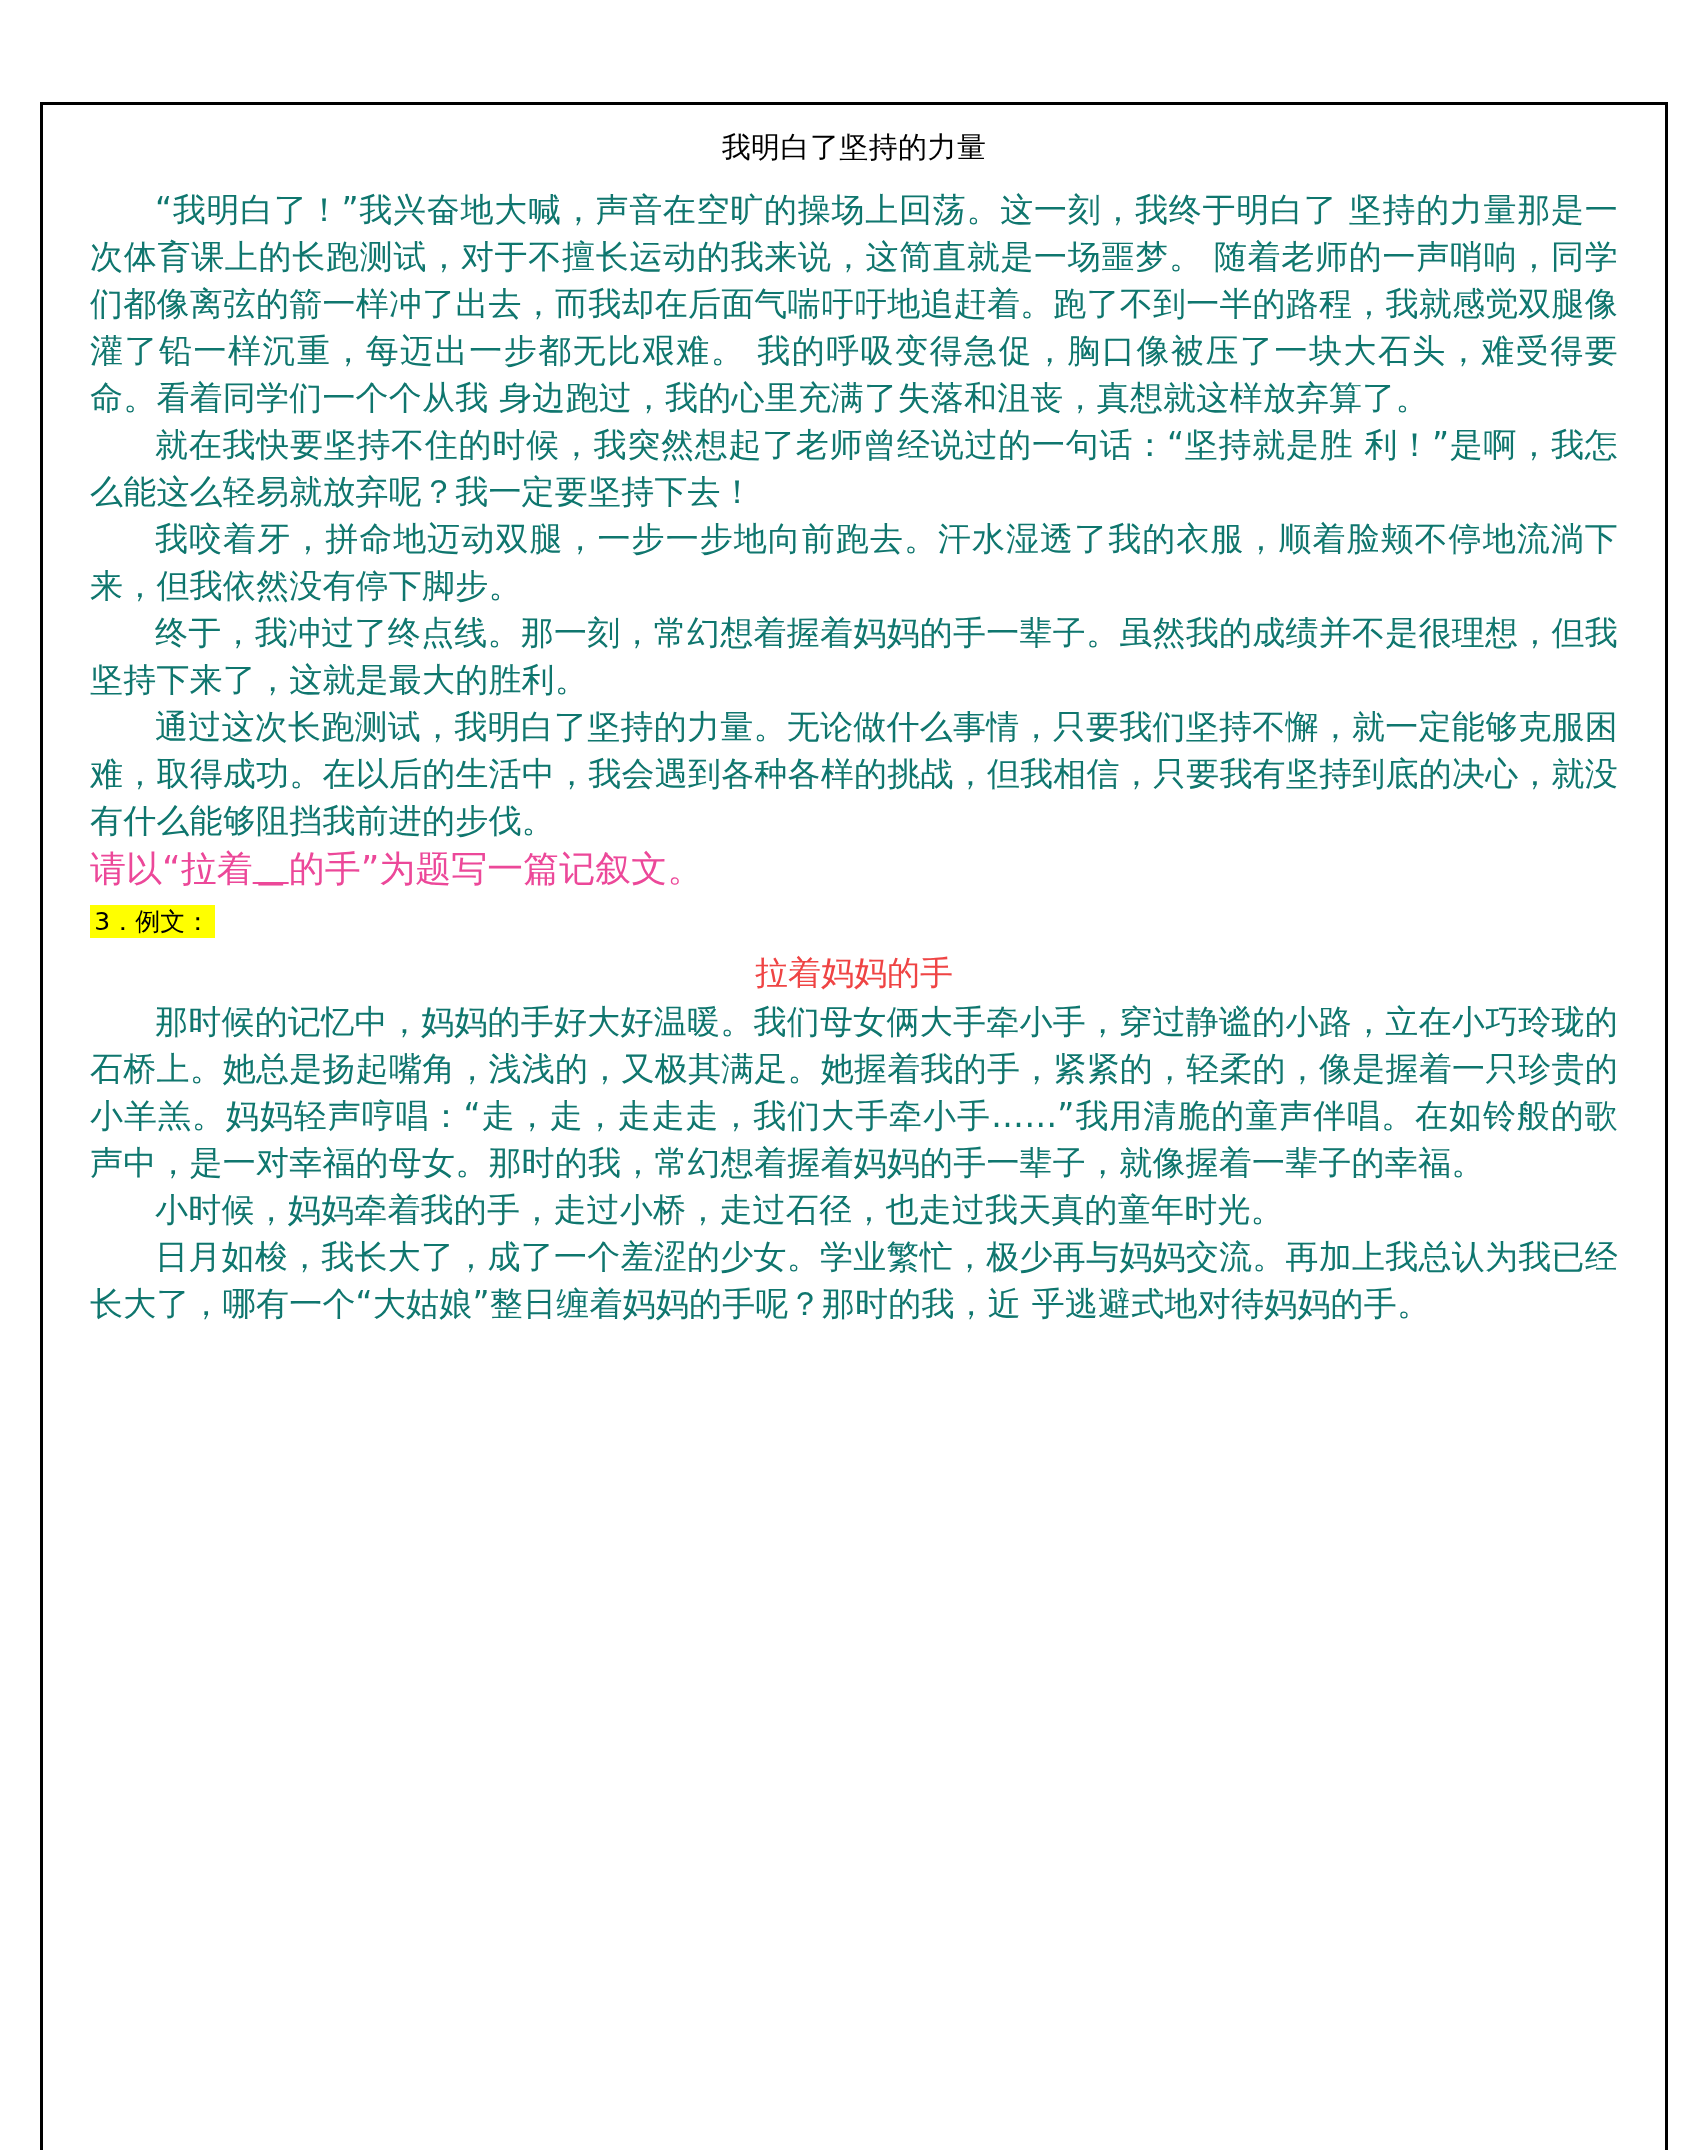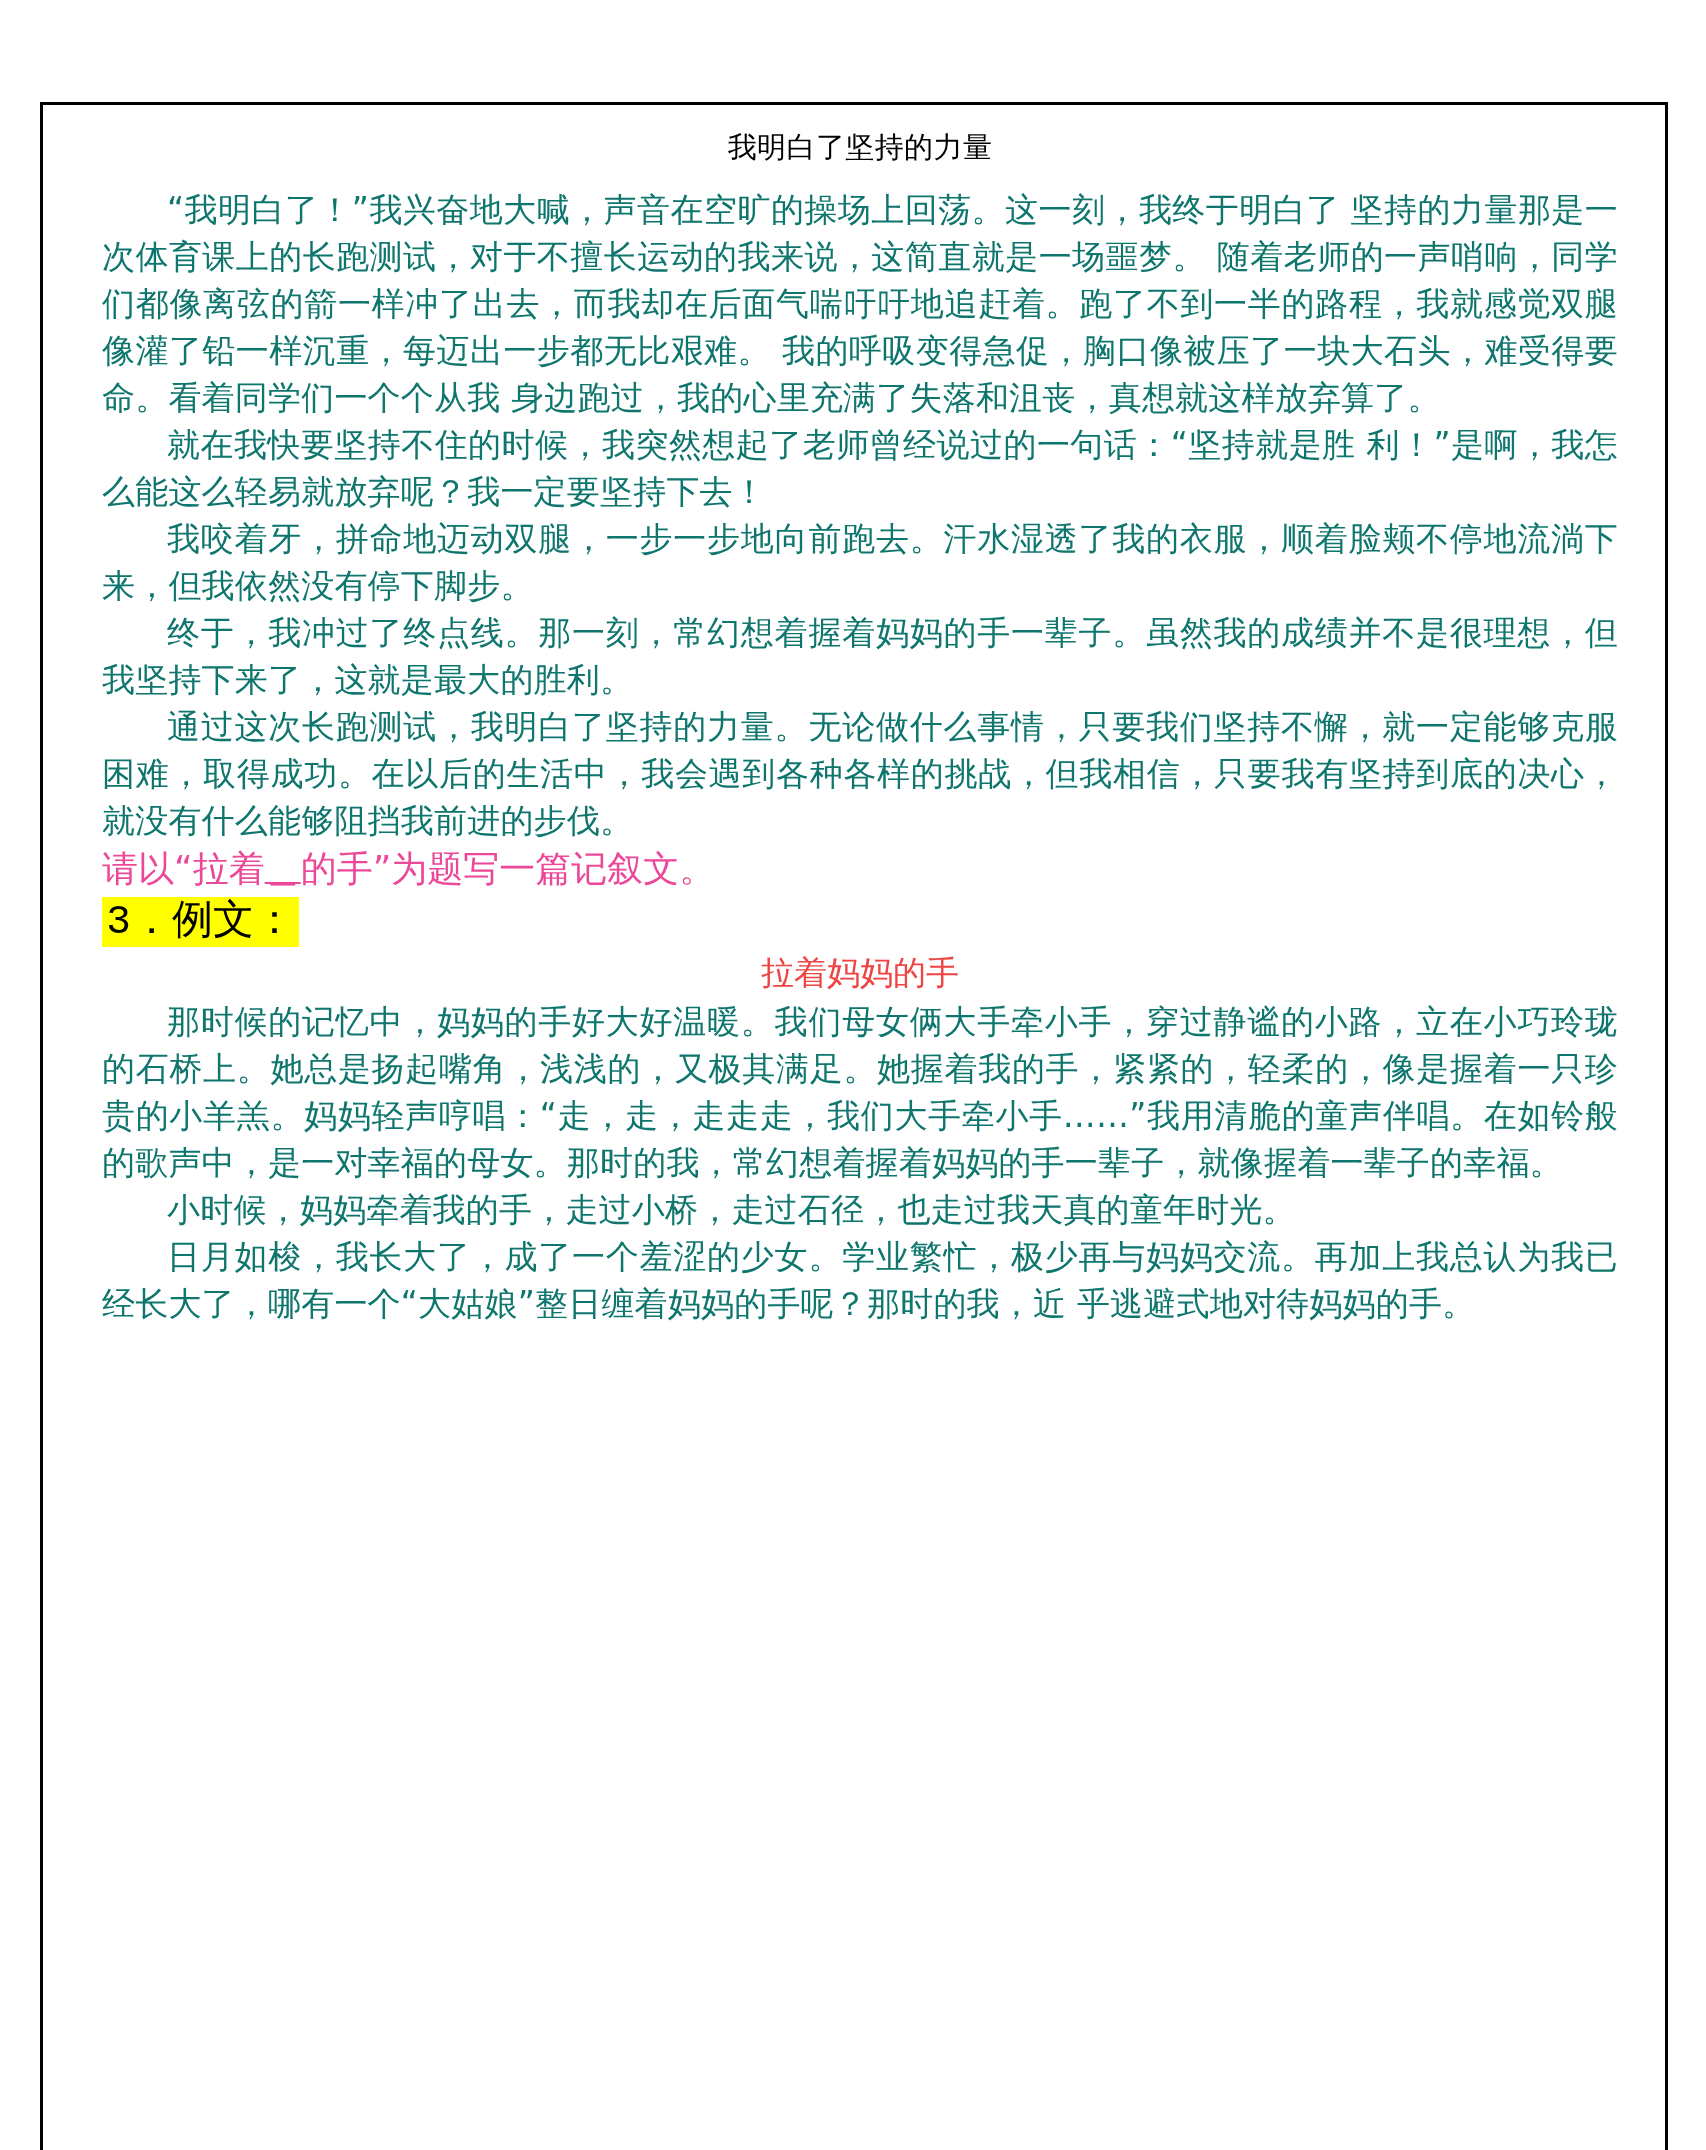--- a/index.html
+++ b/index.html
@@ -26,21 +26,20 @@
     height: 2238px;
     border: 3.9px solid #000000;
     background: #ffffff;
   }
 
   #page-body {
     position: absolute;
     left: 47px;
     top: 24px;
     right: 47px;
-    margin-left: 12px;
   }
 
   
   .doc-title {
     text-align: center;
     font-size: 29px;
     line-height: 1.25;
     color: #000000;
     letter-spacing: 0.4px;
     margin: 0 0 20.6px 0;
@@ -81,25 +80,24 @@
     color: #ec4899;
     margin: 2.6px 0 0 0;
     text-indent: 0;
   }
   .blue-line .underline-slot {
     text-decoration: underline;
     text-decoration-thickness: 1.7px;
   }
 
   .highlight-line {
-    font-size: 41px;
+    font-size: 25px;
     line-height: 46px;
     margin: 6px 0 1.7px 0;
     text-indent: 0;
-    font-family: Liberation Mono, monospace;
   }
   .highlight-line .hl {
     background: #FFFF00;
     color: #000000;
     padding: 1.7px 4.3px 2.6px 4.3px;
   }
 
   .essay-title {
     text-align: center;
     font-size: 33px;

